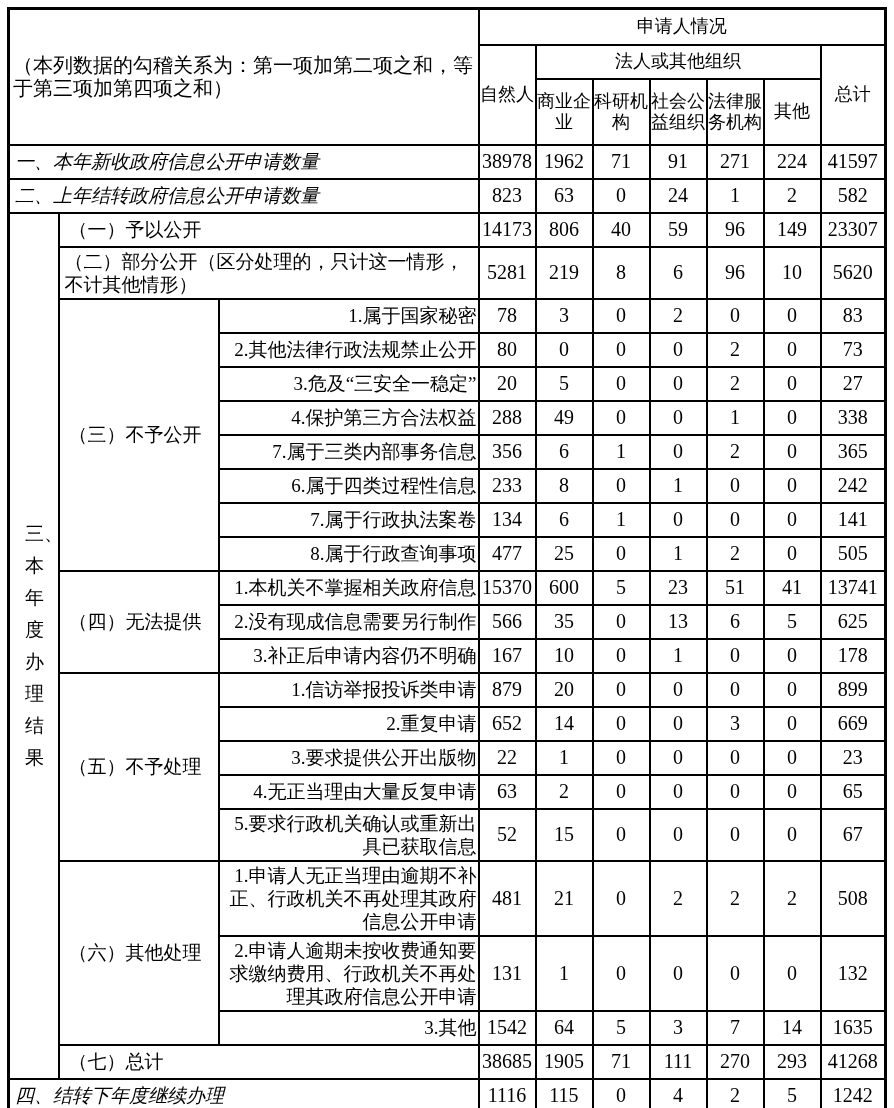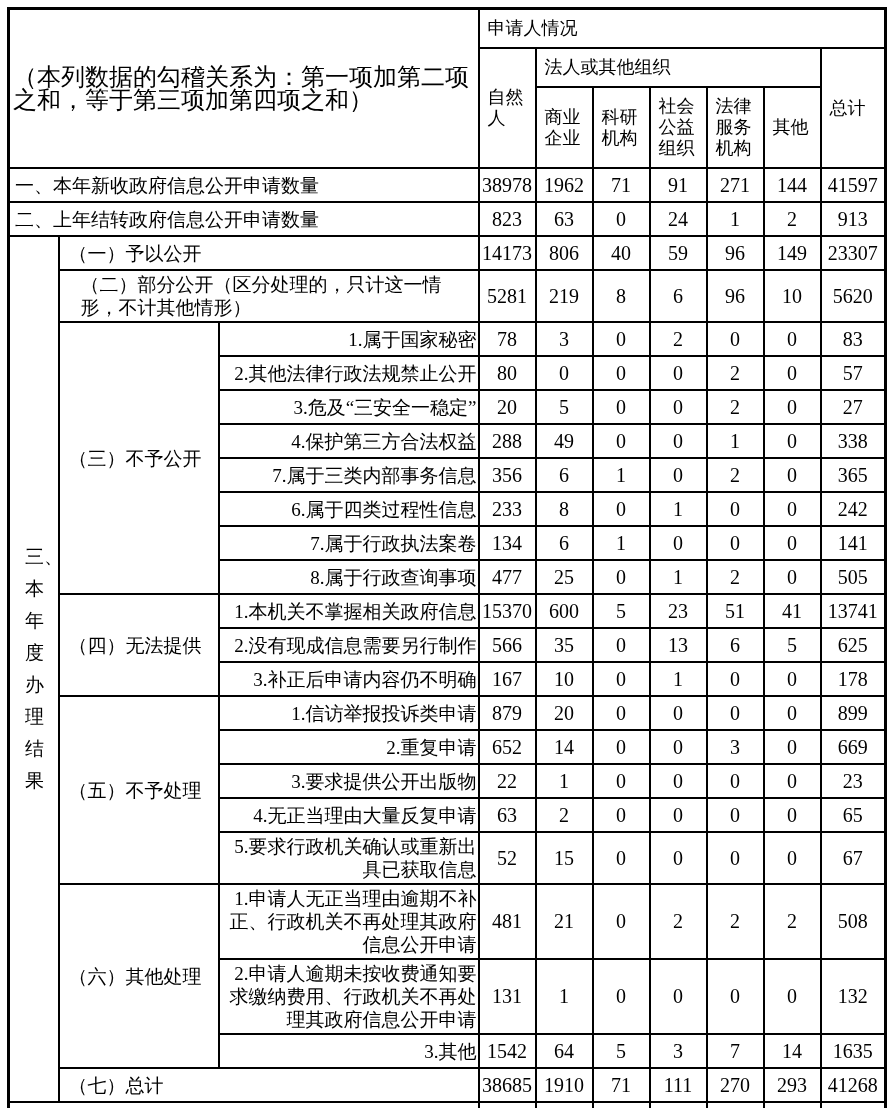--- a/index.html
+++ b/index.html
@@ -21,23 +21,23 @@
     vertical-align: middle;
     padding: 1px 1px;
     font-size: 19px;
     line-height: 23px;
     overflow: hidden;
   }
   tr.h1 { height: 36px; }
   tr.h2 { height: 34px; }
   tr.h3 { height: 66px; }
   tr.r  { height: 34px; }
-  .hdr { font-size: 18px; line-height: 21px; padding: 8px; }
-  .note { text-align: left; padding: 2px 3px; font-size: 24px; }
-  .lab { text-align: left; padding: 2px 2px 2px 5px; }
+  .hdr { text-align: center; font-size: 18px; line-height: 21px; padding: 0; }
+  .note { text-align: left; padding: 2px 3px; font-size: 20px; }
+  .lab { text-align: left; padding: 2px 2px 2px 5px; font-style: italic; }
   .grp { text-align: left; padding: 2px 2px 2px 9px; }
   .itm { text-align: right; padding: 2px 1px 2px 3px; }
   .v   { text-align: center; font-size: 20px; padding: 0; }
   .vert {
     text-align: center;
     padding: 0 15px;
     line-height: 32px;
     word-break: break-all;
   }
 </style>
@@ -77,49 +77,49 @@
     <td class="hdr">其他</td>
   </tr>
 
   <tr class="r">
     <td colspan="3" class="lab">一、本年新收政府信息公开申请数量</td>
     <td class="v">38978</td>
     <td class="v">1962</td>
     <td class="v">71</td>
     <td class="v">91</td>
     <td class="v">271</td>
-    <td class="v">144</td>
+    <td class="v">224</td>
     <td class="v">41597</td>
   </tr>
 
   <tr class="r">
     <td colspan="3" class="lab">二、上年结转政府信息公开申请数量</td>
     <td class="v">823</td>
     <td class="v">63</td>
     <td class="v">0</td>
     <td class="v">24</td>
     <td class="v">1</td>
     <td class="v">2</td>
-    <td class="v">913</td>
+    <td class="v">582</td>
   </tr>
 
   <tr class="r">
     <td rowspan="22" class="vert">三、本年度办理结果</td>
     <td colspan="2" class="grp">（一）予以公开</td>
     <td class="v">14173</td>
     <td class="v">806</td>
     <td class="v">40</td>
     <td class="v">59</td>
     <td class="v">96</td>
     <td class="v">149</td>
     <td class="v">23307</td>
   </tr>
 
   <tr class="r">
-    <td colspan="2" class="grp" style="padding-left:21px">（二）部分公开（区分处理的，只计这一情形，不计其他情形）</td>
+    <td colspan="2" class="grp" style="padding-left:5px">（二）部分公开（区分处理的，只计这一情形，不计其他情形）</td>
     <td class="v">5281</td>
     <td class="v">219</td>
     <td class="v">8</td>
     <td class="v">6</td>
     <td class="v">96</td>
     <td class="v">10</td>
     <td class="v">5620</td>
   </tr>
 
   <tr class="r">
@@ -134,21 +134,21 @@
     <td class="v">83</td>
   </tr>
   <tr class="r">
     <td class="itm">2.其他法律行政法规禁止公开</td>
     <td class="v">80</td>
     <td class="v">0</td>
     <td class="v">0</td>
     <td class="v">0</td>
     <td class="v">2</td>
     <td class="v">0</td>
-    <td class="v">57</td>
+    <td class="v">73</td>
   </tr>
   <tr class="r">
     <td class="itm">3.危及“三安全一稳定”</td>
     <td class="v">20</td>
     <td class="v">5</td>
     <td class="v">0</td>
     <td class="v">0</td>
     <td class="v">2</td>
     <td class="v">0</td>
     <td class="v">27</td>
@@ -316,21 +316,21 @@
     <td class="v">5</td>
     <td class="v">3</td>
     <td class="v">7</td>
     <td class="v">14</td>
     <td class="v">1635</td>
   </tr>
 
   <tr class="r">
     <td colspan="2" class="grp">（七）总计</td>
     <td class="v">38685</td>
-    <td class="v">1910</td>
+    <td class="v">1905</td>
     <td class="v">71</td>
     <td class="v">111</td>
     <td class="v">270</td>
     <td class="v">293</td>
     <td class="v">41268</td>
   </tr>
 
   <tr class="r">
     <td colspan="3" class="lab">四、结转下年度继续办理</td>
     <td class="v">1116</td>

